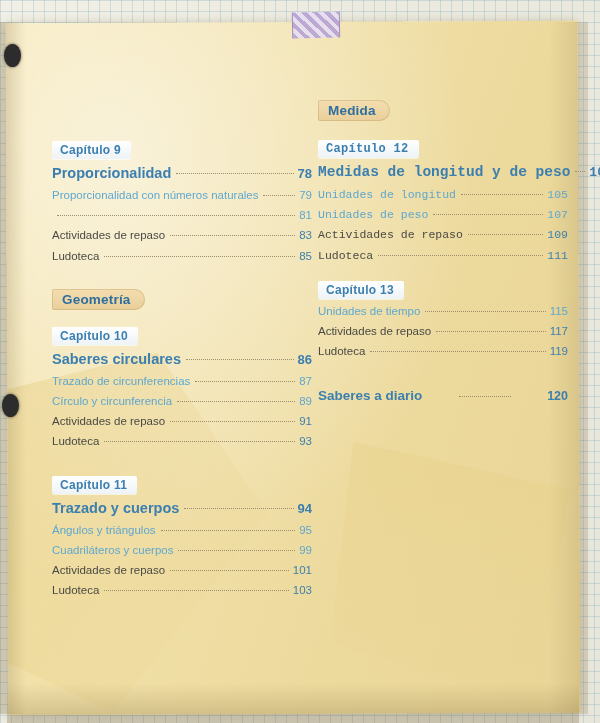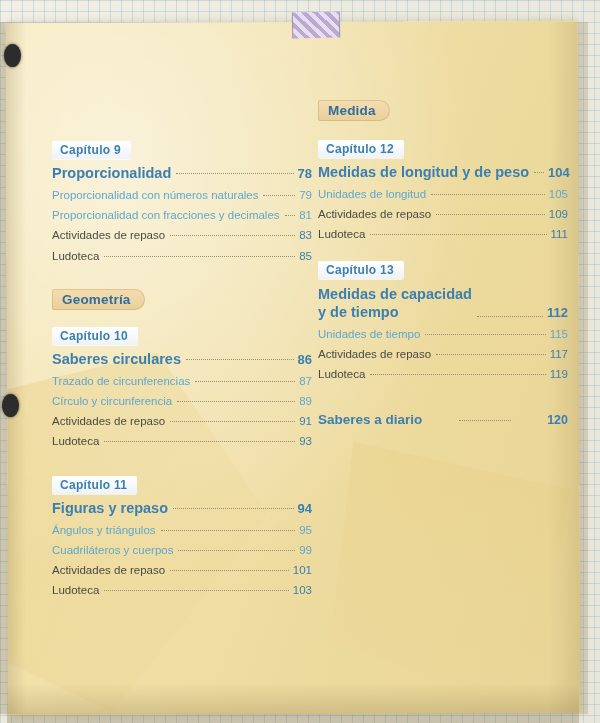--- a/index.html
+++ b/index.html
@@ -184,21 +184,21 @@
   .entry.sub .page { color: #5fa8cf; }
 
   
   .entry.plain .label {
     font-size: 11.5px;
     color: #4a4a44;
   }
   .entry.plain .page { color: #3b7fb0; }
 
   .group { margin-bottom: 26px; }
-  .group.tight { margin-bottom: 18px; }
+  .group.tight { margin-bottom: 18px; font-family: Liberation Mono, monospace; }
 
   
   .final-entry { margin-top: 30px; gap: 32px; }
   .final-entry .label {
     font-size: 13.5px;
     font-weight: bold;
     color: #3b7fb0;
   }
   .final-entry .page {
     font-size: 12.5px;
@@ -228,21 +228,20 @@
         <span class="label">Proporcionalidad</span>
         <span class="dots"></span>
         <span class="page">78</span>
       </div>
       <div class="entry sub">
         <span class="label">Proporcionalidad con números naturales</span>
         <span class="dots"></span>
         <span class="page">79</span>
       </div>
       <div class="entry sub">
-        <span class="label">Proporcionalidad con fracciones y decimales</span>
         <span class="dots"></span>
         <span class="page">81</span>
       </div>
       <div class="entry plain">
         <span class="label">Actividades de repaso</span>
         <span class="dots"></span>
         <span class="page">83</span>
       </div>
       <div class="entry plain">
         <span class="label">Ludoteca</span>
@@ -280,21 +279,21 @@
         <span class="label">Ludoteca</span>
         <span class="dots"></span>
         <span class="page">93</span>
       </div>
     </div>
 
     <div class="group">
       <div class="chapter-tag">Capítulo 11</div>
 
       <div class="entry main">
-        <span class="label">Figuras y repaso</span>
+        <span class="label">Trazado y cuerpos</span>
         <span class="dots"></span>
         <span class="page">94</span>
       </div>
       <div class="entry sub">
         <span class="label">Ángulos y triángulos</span>
         <span class="dots"></span>
         <span class="page">95</span>
       </div>
       <div class="entry sub">
         <span class="label">Cuadriláteros y cuerpos</span>
@@ -326,42 +325,41 @@
       <div class="entry main">
         <span class="label">Medidas de longitud y de peso</span>
         <span class="dots"></span>
         <span class="page">104</span>
       </div>
       <div class="entry sub">
         <span class="label">Unidades de longitud</span>
         <span class="dots"></span>
         <span class="page">105</span>
       </div>
+      <div class="entry sub">
+        <span class="label">Unidades de peso</span>
+        <span class="dots"></span>
+        <span class="page">107</span>
+      </div>
       <div class="entry plain">
         <span class="label">Actividades de repaso</span>
         <span class="dots"></span>
         <span class="page">109</span>
       </div>
       <div class="entry plain">
         <span class="label">Ludoteca</span>
         <span class="dots"></span>
         <span class="page">111</span>
       </div>
     </div>
 
     
     <div class="group">
       <div class="chapter-tag">Capítulo 13</div>
 
-      <div class="entry main two-line">
-        <span class="label" style="white-space:pre-line">Medidas de capacidad
-y de tiempo</span>
-        <span class="dots"></span>
-        <span class="page">112</span>
-      </div>
       <div class="entry sub">
         <span class="label">Unidades de tiempo</span>
         <span class="dots"></span>
         <span class="page">115</span>
       </div>
       <div class="entry plain">
         <span class="label">Actividades de repaso</span>
         <span class="dots"></span>
         <span class="page">117</span>
       </div>

